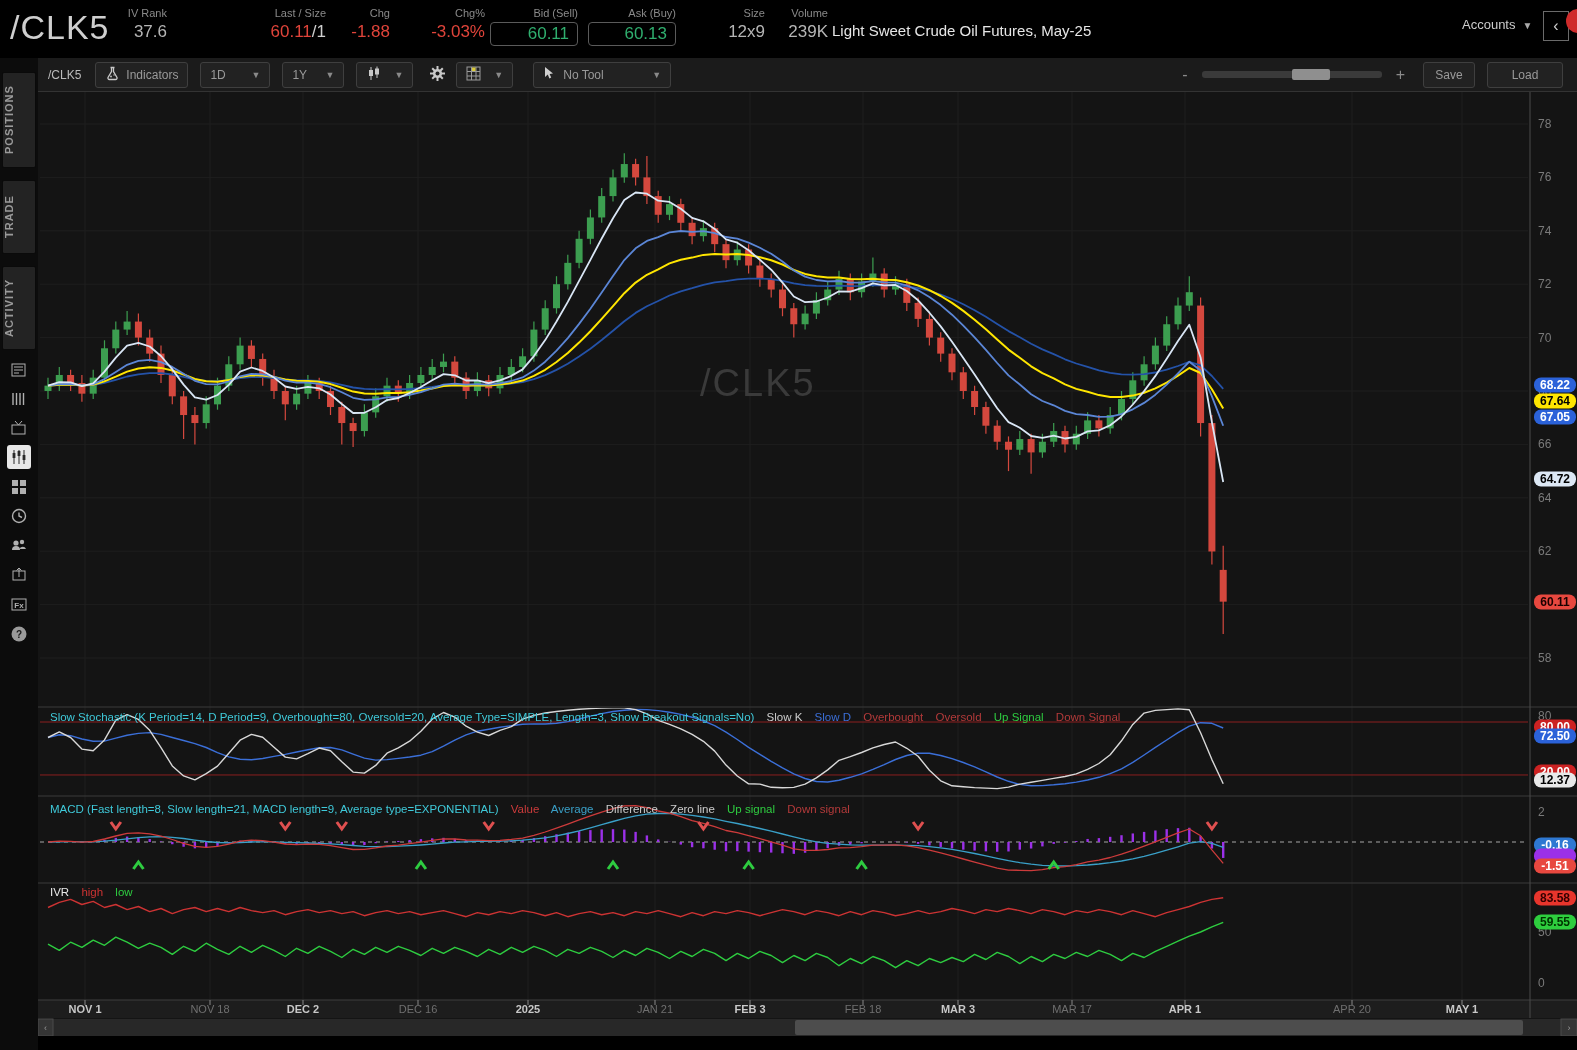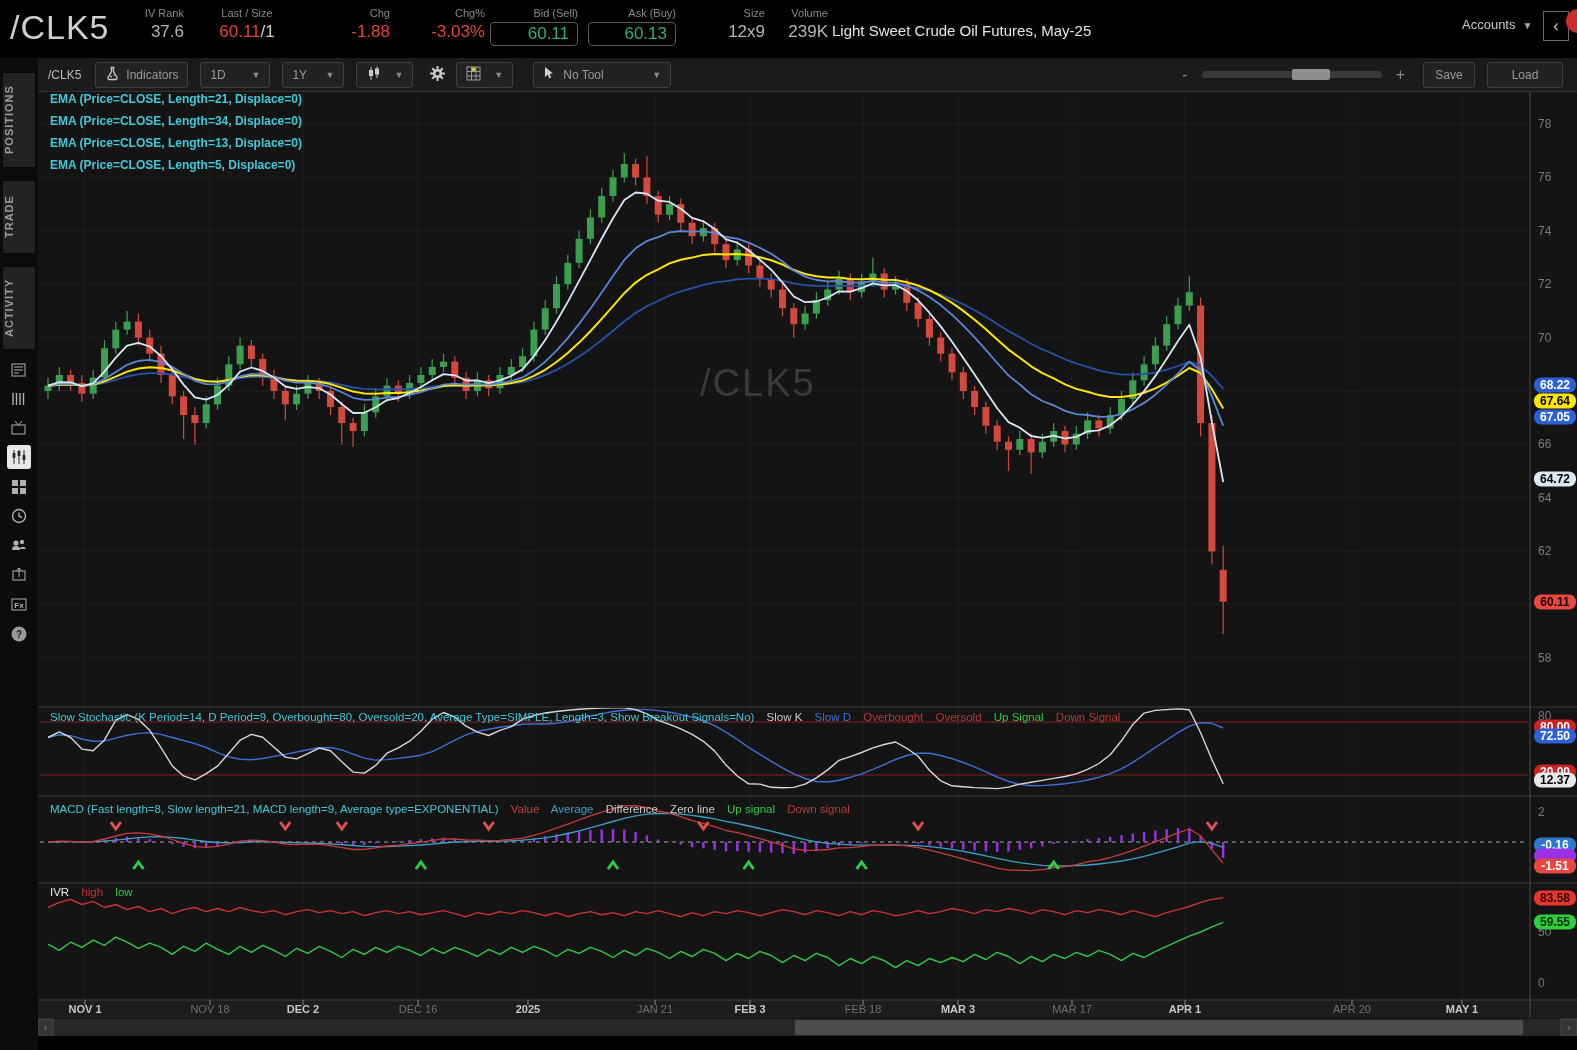--- a/index.html
+++ b/index.html
@@ -54,26 +54,26 @@
   .plabel .main { color:#3fc9d9; }
 </style>
 </head>
 <body>
 
 <div class="app">
 
   <div class="header">
     <div class="hsym">/CLK5</div>
 
-    <div class="hcol" style="left:104px; width:80px;">
+    <div class="hcol" style="left:87px; width:80px;">
       <div class="lbl">IV Rank</div>
       <div class="val">37.6</div>
     </div>
 
-    <div class="hcol" style="left:192px; width:110px;text-align:center;">
+    <div class="hcol" style="left:216px; width:110px;">
       <div class="lbl">Last / Size</div>
       <div class="val"><span class="red">60.11</span><span style="color:#cfcfcf;">/1</span></div>
     </div>
 
     <div class="hcol" style="left:320px; width:70px;">
       <div class="lbl">Chg</div>
       <div class="val red">-1.88</div>
     </div>
 
     <div class="hcol" style="left:400px; width:85px;">
@@ -768,26 +768,20 @@
           <rect x="38" y="1019" width="1539" height="17" fill="#282828"></rect>
           <rect x="38" y="1019" width="15" height="17" fill="#353535" stroke="#4a4a4a"></rect>
           <text x="45.5" y="1031" font-size="9" fill="#9a9a9a" text-anchor="middle">‹</text>
           <rect x="1561" y="1019" width="16" height="17" fill="#353535" stroke="#4a4a4a"></rect>
           <text x="1569" y="1031" font-size="9" fill="#9a9a9a" text-anchor="middle">›</text>
           <rect x="795" y="1020" width="728" height="15" rx="2" fill="#4d4d4d"></rect>
           <rect x="38" y="1036" width="1539" height="14" fill="#000"></rect>
         </g>
       </svg>
 
-    <div class="ema-legend">
-      <div>EMA (Price=CLOSE, Length=21, Displace=0)</div>
-      <div>EMA (Price=CLOSE, Length=34, Displace=0)</div>
-      <div>EMA (Price=CLOSE, Length=13, Displace=0)</div>
-      <div>EMA (Price=CLOSE, Length=5, Displace=0)</div>
-    </div>
 
     <div class="plabel" style="top:653px;">
       <span class="main">Slow Stochastic (K Period=14, D Period=9, Overbought=80, Oversold=20, Average Type=SIMPLE, Length=3, Show Breakout Signals=No)</span>
       <span style="color: rgb(204, 204, 204);">Slow K</span>
       <span style="color: rgb(59, 111, 216);">Slow D</span>
       <span style="color: rgb(179, 58, 58);">Overbought</span>
       <span style="color: rgb(179, 58, 58);">Oversold</span>
       <span style="color: rgb(46, 204, 64);">Up Signal</span>
       <span style="color: rgb(179, 58, 58);">Down Signal</span>
     </div>

